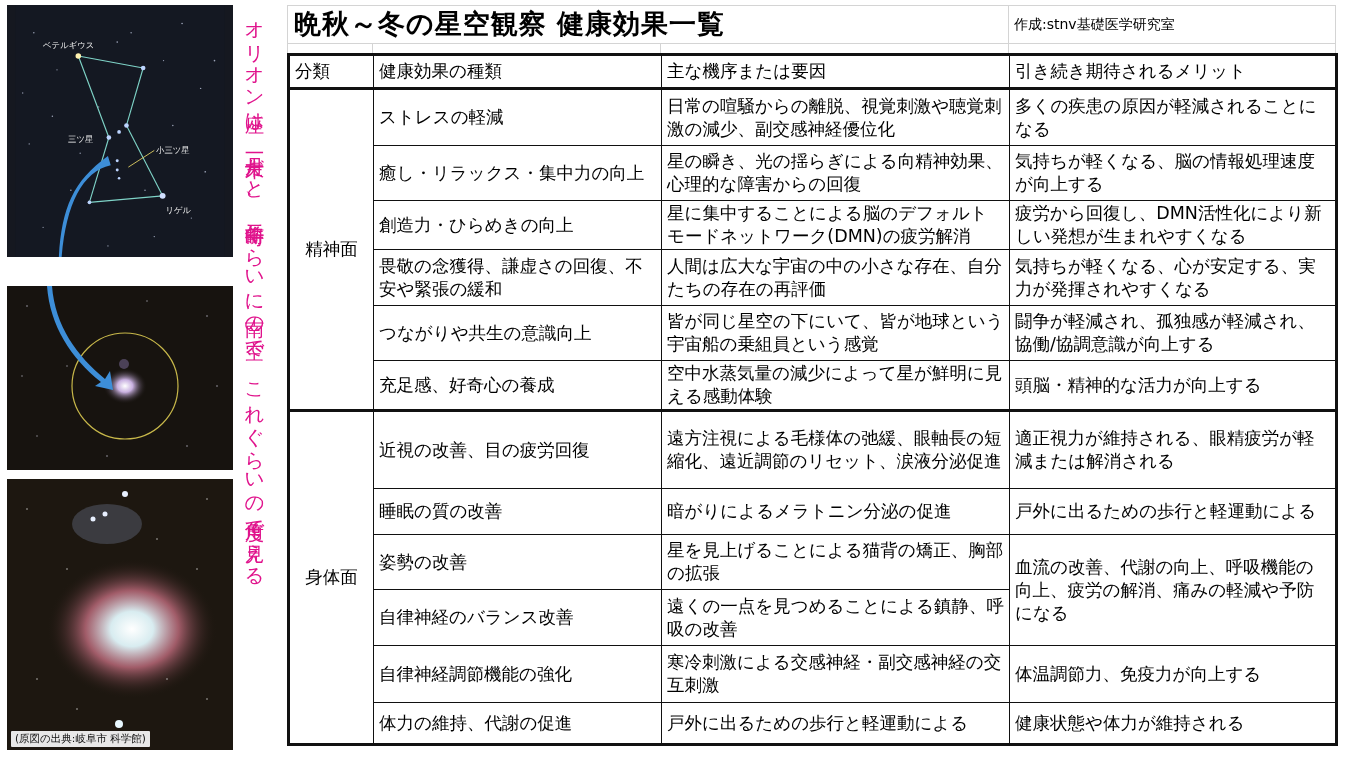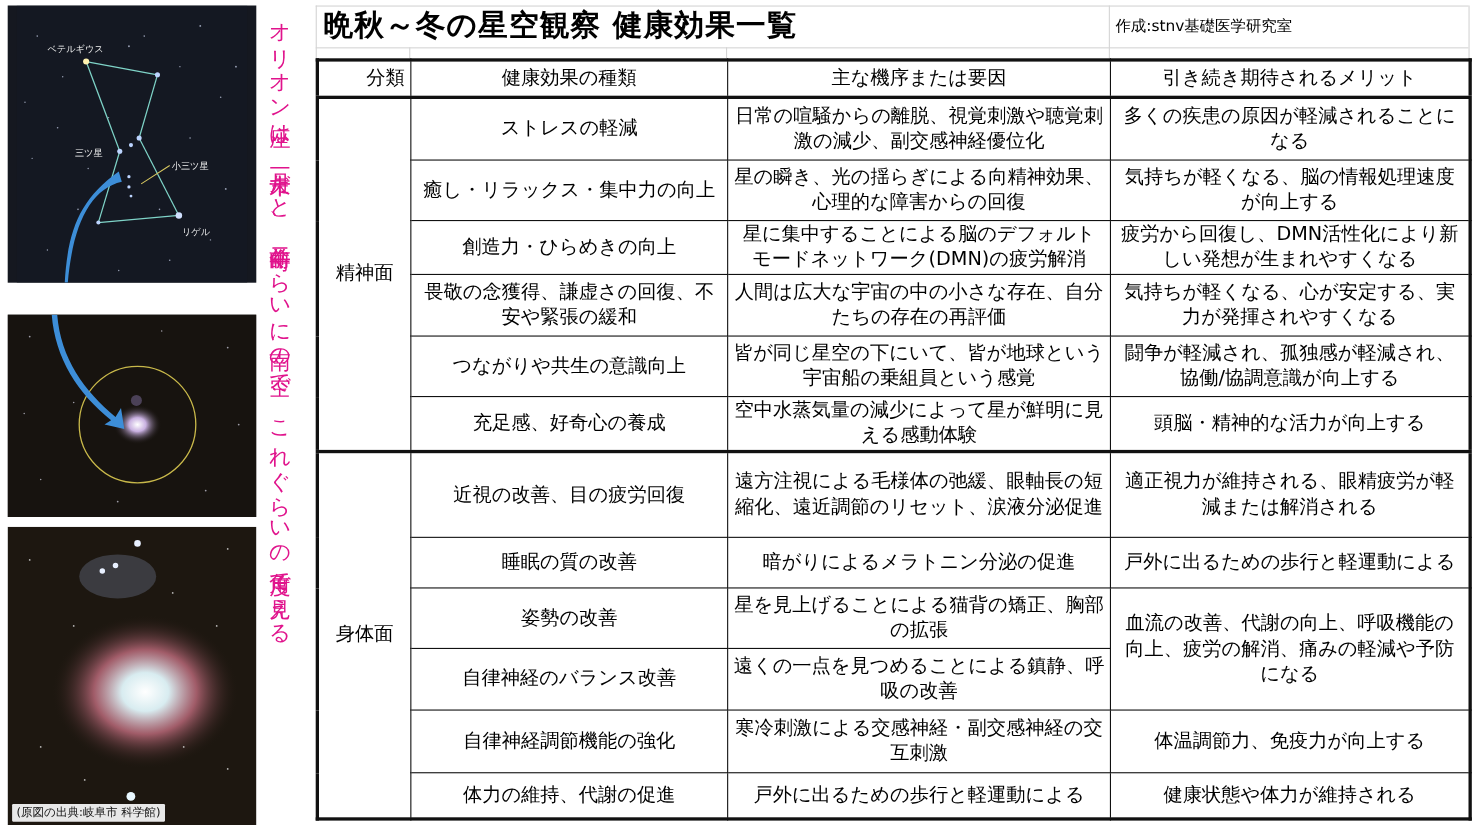--- a/index.html
+++ b/index.html
@@ -4,44 +4,44 @@
 <style>
   html, body { margin:0; padding:0; }
   body { width:1346px; height:757px; background:#ffffff; position:relative; overflow:hidden;
          font-family:"DejaVu Sans", "Liberation Sans", sans-serif; color:#000; }
 
   
   .photo { position:absolute; left:7px; width:226px; overflow:hidden; }
   .photo svg { display:block; width:100%; height:100%; }
   #photo1 { top:5px; height:252px; background:#151820; }
   #photo2 { top:286px; height:184px; background:#15120f; }
-  #photo3 { top:479px; height:271px; background:#737373; }
+  #photo3 { top:479px; height:271px; background:#84cc16; }
   .credit { position:absolute; left:4px; bottom:3px; background:#e8e8e8; color:#111; font-size:10.5px;
             padding:1px 4px; border-radius:1px; font-family:"DejaVu Sans", sans-serif; }
 
   
   .vcaption { position:absolute; left:240px; top:8px; width:26px; height:745px;
               writing-mode:vertical-rl; text-orientation:upright; color:#e0138c;
               font-size:19.5px; line-height:24px; letter-spacing:0.5px; white-space:nowrap; }
 
   
   .gridline-h { position:absolute; height:1px; background:#d4d4d4; }
   .gridline-v { position:absolute; width:1px; background:#d4d4d4; }
 
   .title { position:absolute; left:294px; top:6px; font-size:27px; font-weight:bold; letter-spacing:1px; line-height:36px; white-space:nowrap; }
   .author { position:absolute; left:1014px; top:12px; font-size:14px; line-height:24px; white-space:nowrap; }
 
   
   table.effects { position:absolute; left:287px; top:53px; width:1048px; border-collapse:collapse;
                   table-layout:fixed; border:3px solid #111; }
   table.effects td, table.effects th { border:1px solid #111; font-weight:normal; font-size:17.5px;
-                  line-height:23px; padding:1px 5px; vertical-align:middle; text-align:center; overflow:hidden; }
+                  line-height:23px; padding:1px 5px; vertical-align:middle; text-align:left; overflow:hidden; }
   table.effects th { height:29px; }
   table.effects thead tr { border-bottom:3px solid #111; }
-  table.effects th.cat-h { text-align:right; }
+  table.effects th.cat-h { text-align:left; }
   table.effects td.cat { text-align:center; font-size:17.5px; }
   tr.group-end { border-bottom:3px solid #111; }
 </style>
 </head>
 <body>
 
 <div class="photo" id="photo1">
   <svg viewBox="0 0 226 272">
     <rect width="226" height="272" fill="#141822"></rect>
     <g fill="#c8d0e8" opacity="0.75">

